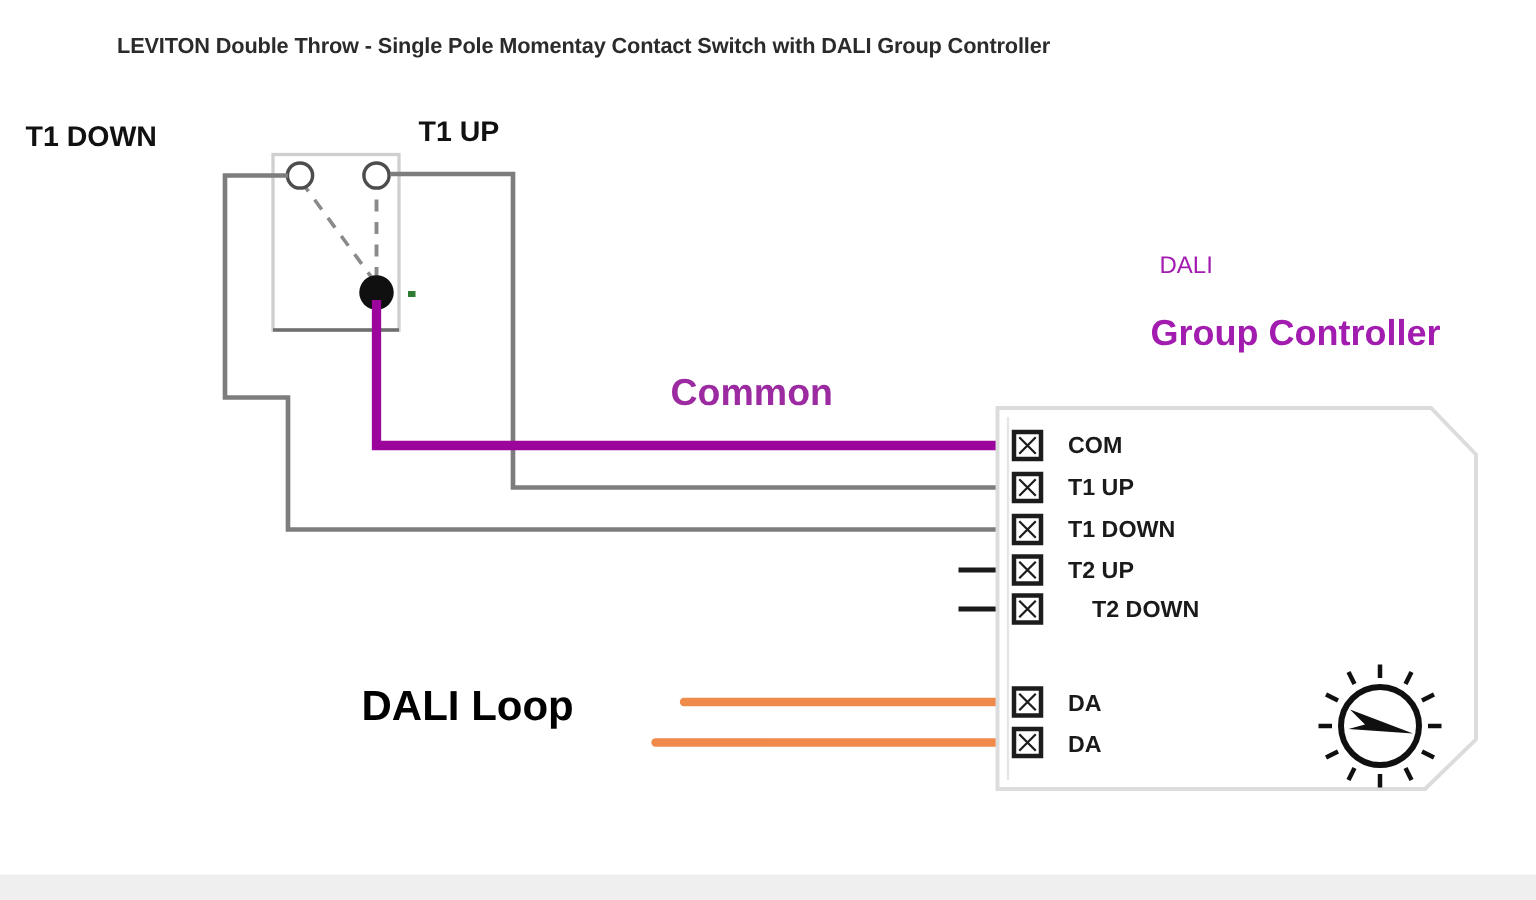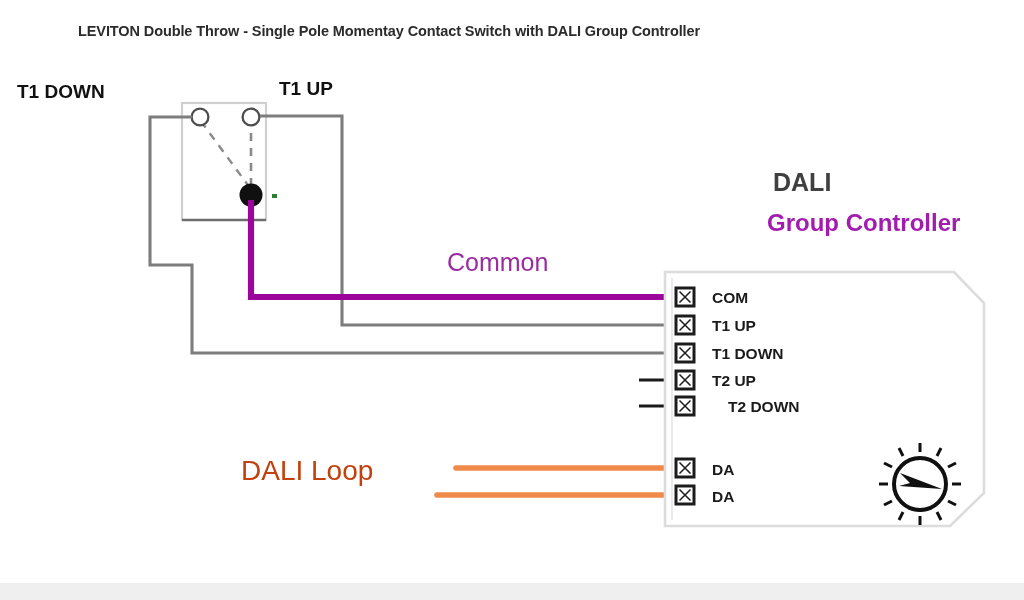--- a/index.html
+++ b/index.html
@@ -45,44 +45,44 @@
   #t1-up-label {
     left: 279px;
     top: 79px;
     font-size: 19px;
     font-weight: bold;
     color: #111111;
   }
   #dali-title-line1 {
     left: 773px;
     top: 170px;
-    font-size: 25px;
-    font-weight: bold;
-    color: #404040;
+    font-size: 16px;
+    font-weight: normal;
+    color: #a21caf;
   }
   #dali-title-line2 {
     left: 767px;
     top: 211px;
     font-size: 24px;
     font-weight: bold;
     color: #a21caf;
   }
   #common-label {
     left: 447px;
     top: 250px;
     font-size: 25px;
-    font-weight: normal;
+    font-weight: bold;
     color: #9c2aa0;
   }
   #dali-loop-label {
     left: 241px;
     top: 457px;
     font-size: 28px;
-    font-weight: normal;
-    color: #c2410c;
+    font-weight: bold;
+    color: #000000;
   }
   .term-label {
     font-size: 15.5px;
     font-weight: bold;
     color: #1a1a1a;
     left: 712px;
   }
   #bottom-band {
     position: absolute;
     left: 0;

